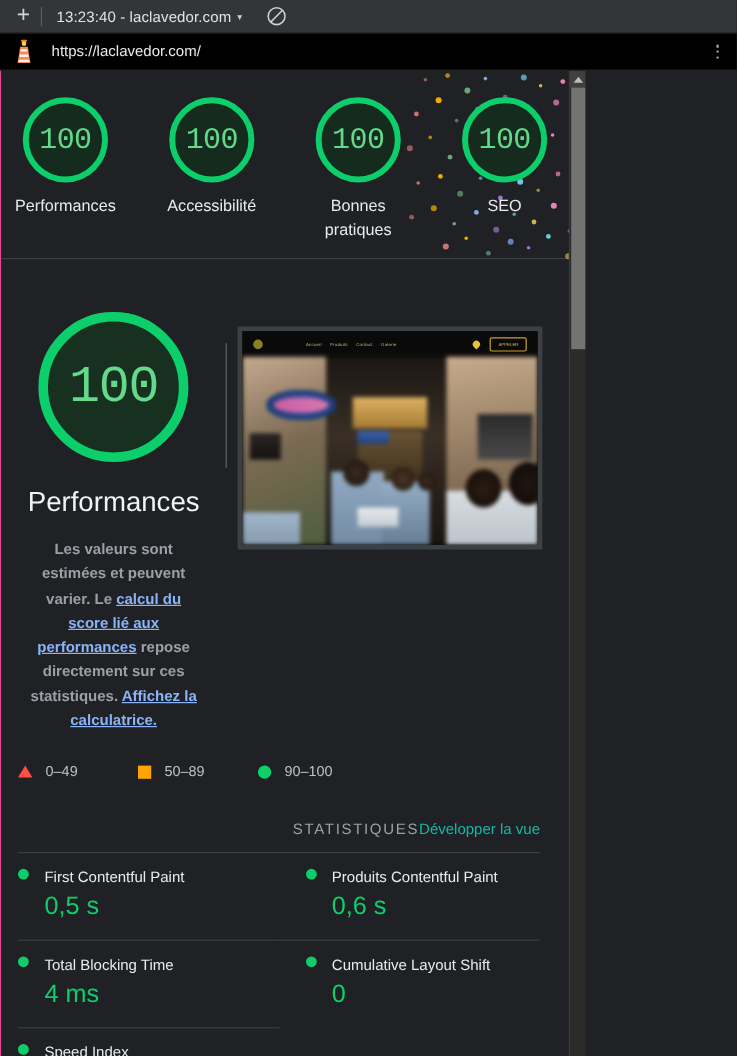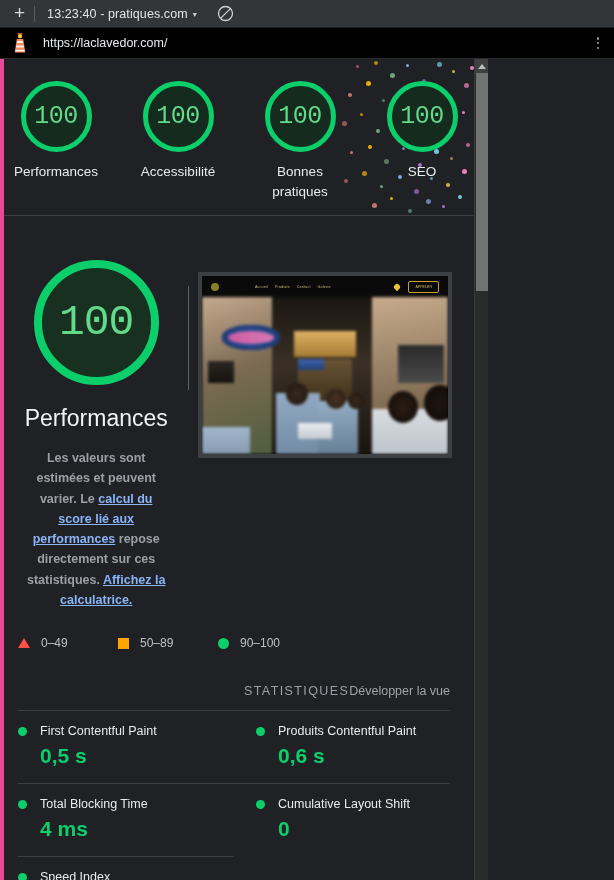--- a/index.html
+++ b/index.html
@@ -61,21 +61,21 @@
   }
   #chrome-menu i { display:block; width:2.5px; height:2.5px; border-radius:50%; background:#9aa0a6; }
 
   
   #viewport {
     position: relative;
     width: 488px;
     height: 821px;
     background: #202124;
     overflow: hidden;
-    border-left: 4px solid #ec4899;
+    border-left: 1px solid #ec4899;
   }
   #page {
     position: absolute; inset: 0 14px 0 0;
     background: #202124;
     overflow: hidden;
   }
 
   
   #scrollbar {
     position: absolute; top: 0; right: 0; width: 14px; height: 821px;
@@ -192,47 +192,47 @@
             border-bottom:10px solid #ff4e42; }
   .sw-sq { width:11px;height:11px;background:#ffa400; }
   .sw-cir { width:11px;height:11px;border-radius:50%;background:#0cce6b; }
 
   
   #stats-head {
     display:flex; align-items:baseline; justify-content:flex-end;
     padding: 34px 24px 0 14px;
   }
   #stats-title { color:#9aa0a6; font-size:12.5px; letter-spacing:1.4px; }
-  #expand-view { color:#a3a3a3; font-size:12.5px; cursor:pointer; }
+  #expand-view { color:#14b8a6; font-size:12.5px; cursor:pointer; }
 
   #metrics {
     display:flex; flex-wrap:wrap; padding: 0 24px 0 14px; margin-top: 12px;
   }
   .metric {
     width: 50%; padding: 13px 16px 15px 0;
     border-top: 1px solid #3c4043;
   }
   .metric:nth-child(odd) { padding-right: 28px; }
   .metric:nth-child(even) { padding-left: 22px; }
-  .metric-head { display:flex; align-items:center; }
+  .metric-head { display:flex; }
   .metric-dot { width:9px;height:9px;border-radius:50%;background:#0cce6b;flex:0 0 9px; }
   .metric-name { color:#e8eaed; font-size:12.5px; margin-left:13px; }
   .metric-value { color:#0cce6b; font-size:21px; margin-top:6px; margin-left:22px;
-                  font-weight: bold; }
+                  font-weight: normal; }
 </style>
 </head>
 <body>
 
 <div id="browser-chrome">
 
   <div id="tabstrip">
     <div class="chrome-plus">+</div>
     <div class="chrome-sep"></div>
     <div id="tab-title">
-      <span>13:23:40 - pratiques.com</span><span class="tab-caret">▾</span>
+      <span>13:23:40 - laclavedor.com</span><span class="tab-caret">▾</span>
     </div>
     <div id="block-icon">
       <svg width="17" height="17" viewBox="0 0 17 17">
         <circle cx="8.5" cy="8.5" r="7" fill="none" stroke="#cfcfcf" stroke-width="1.3"></circle>
         <line x1="3.6" y1="13.4" x2="13.4" y2="3.6" stroke="#cfcfcf" stroke-width="1.3"></line>
       </svg>
     </div>
   </div>
 
   <div id="urlbar">

